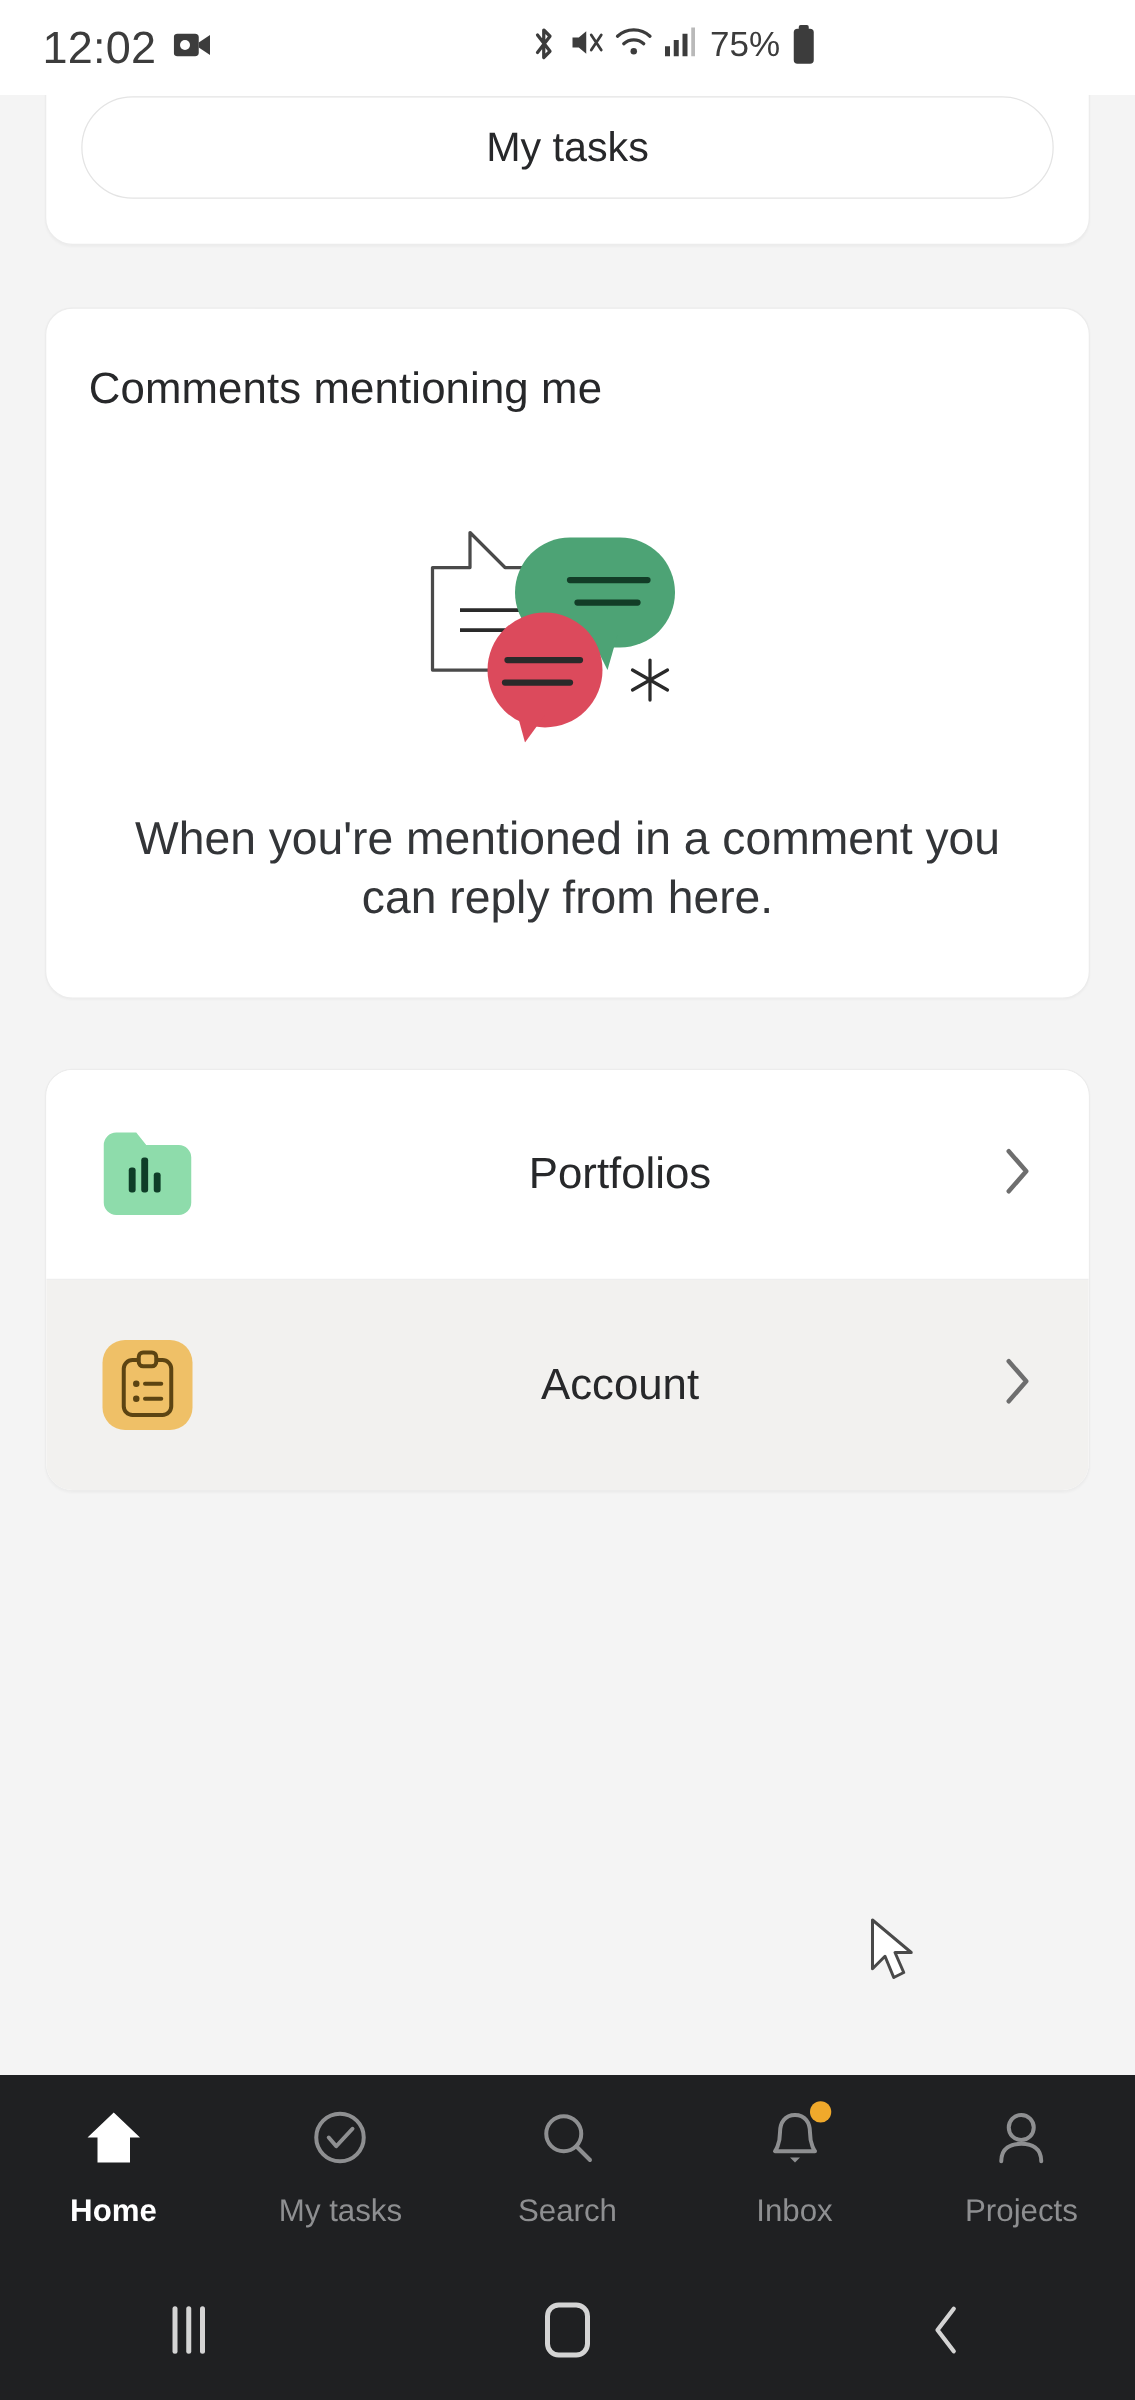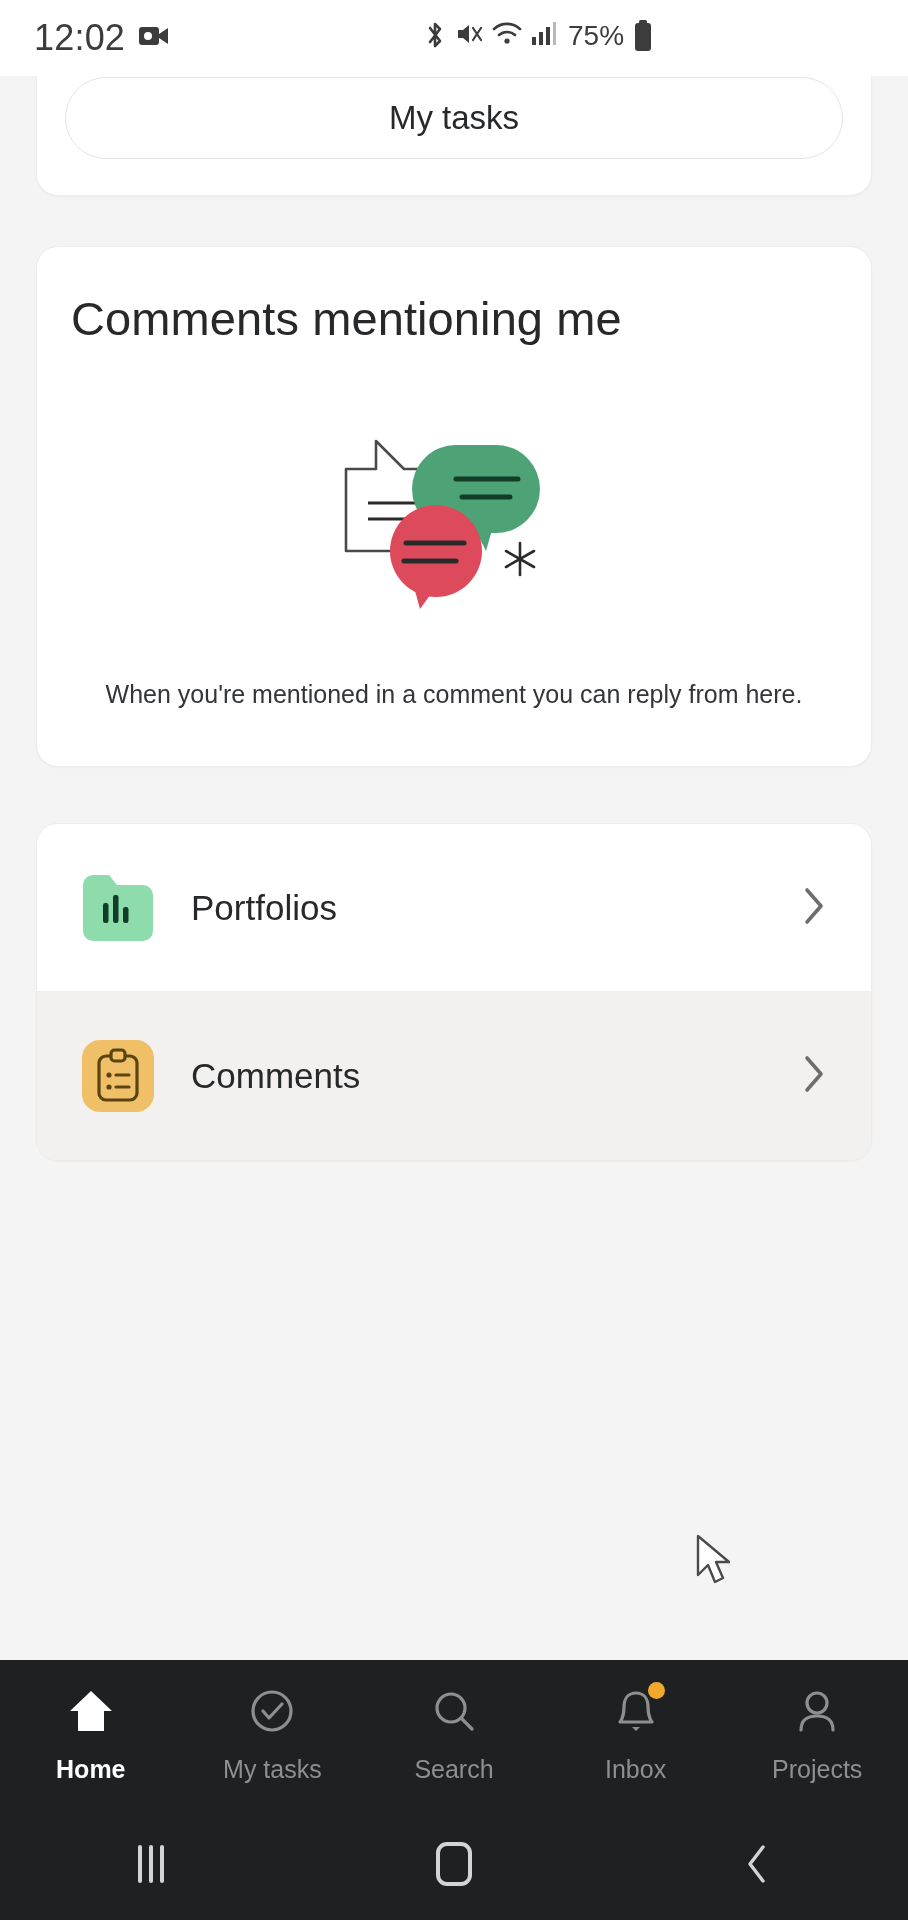--- a/index.html
+++ b/index.html
@@ -89,45 +89,46 @@
     color: #27282a;
   }
 
   
   .card-comments {
     margin-top: 50px;
     padding: 44px 34px 56px;
     text-align: center;
   }
   .card-title {
-    font-size: 47px;
+    font-size: 35px;
     color: #27282a;
     text-align: left;
     letter-spacing: .1px;
   }
   .illus-wrap {
     height: 260px;
     display: flex;
     align-items: center;
     justify-content: center;
     margin-top: 38px;
   }
   .empty-text {
-    margin-top: 34px;
-    font-size: 25px;
+    margin-top: 18px;
+    font-size: 37px;
     line-height: 1.28;
     color: #333538;
     padding: 0 10px;
   }
 
   
   .card-list {
     margin-top: 56px;
     padding: 0;
     overflow: hidden;
+    text-align: center;
   }
   .list-row {
     display: flex;
     align-items: center;
     height: 168px;
     padding: 0 44px 0 42px;
     border-bottom: 1px solid #eeeeee;
     background: #ffffff;
   }
   .list-row:last-child { border-bottom: none; }
@@ -345,21 +346,21 @@
           <svg width="78" height="78" viewBox="0 0 78 78">
             <rect x="3" y="3" width="72" height="72" rx="18" fill="#efc067"></rect>
             <rect x="20" y="19" width="38" height="44" rx="7" fill="none" stroke="#5c4412" stroke-width="3.2"></rect>
             <rect x="32" y="13" width="14" height="11" rx="3.5" fill="#efc067" stroke="#5c4412" stroke-width="3.2"></rect>
             <circle cx="30" cy="38" r="2.6" fill="#5c4412"></circle>
             <circle cx="30" cy="50" r="2.6" fill="#5c4412"></circle>
             <line x1="37" y1="38" x2="50" y2="38" stroke="#5c4412" stroke-width="3.2" stroke-linecap="round"></line>
             <line x1="37" y1="50" x2="50" y2="50" stroke="#5c4412" stroke-width="3.2" stroke-linecap="round"></line>
           </svg>
         </span>
-        <span class="row-label">Comments</span>
+        <span class="row-label">Account</span>
         <span class="chev">
           <svg width="26" height="44" viewBox="0 0 26 44">
             <path d="M6 6 L20 22 L6 38" fill="none" stroke="#6e6e6e" stroke-width="3.6" stroke-linecap="round" stroke-linejoin="round"></path>
           </svg>
         </span>
       </div>
 
     </div>
   </div>
 

